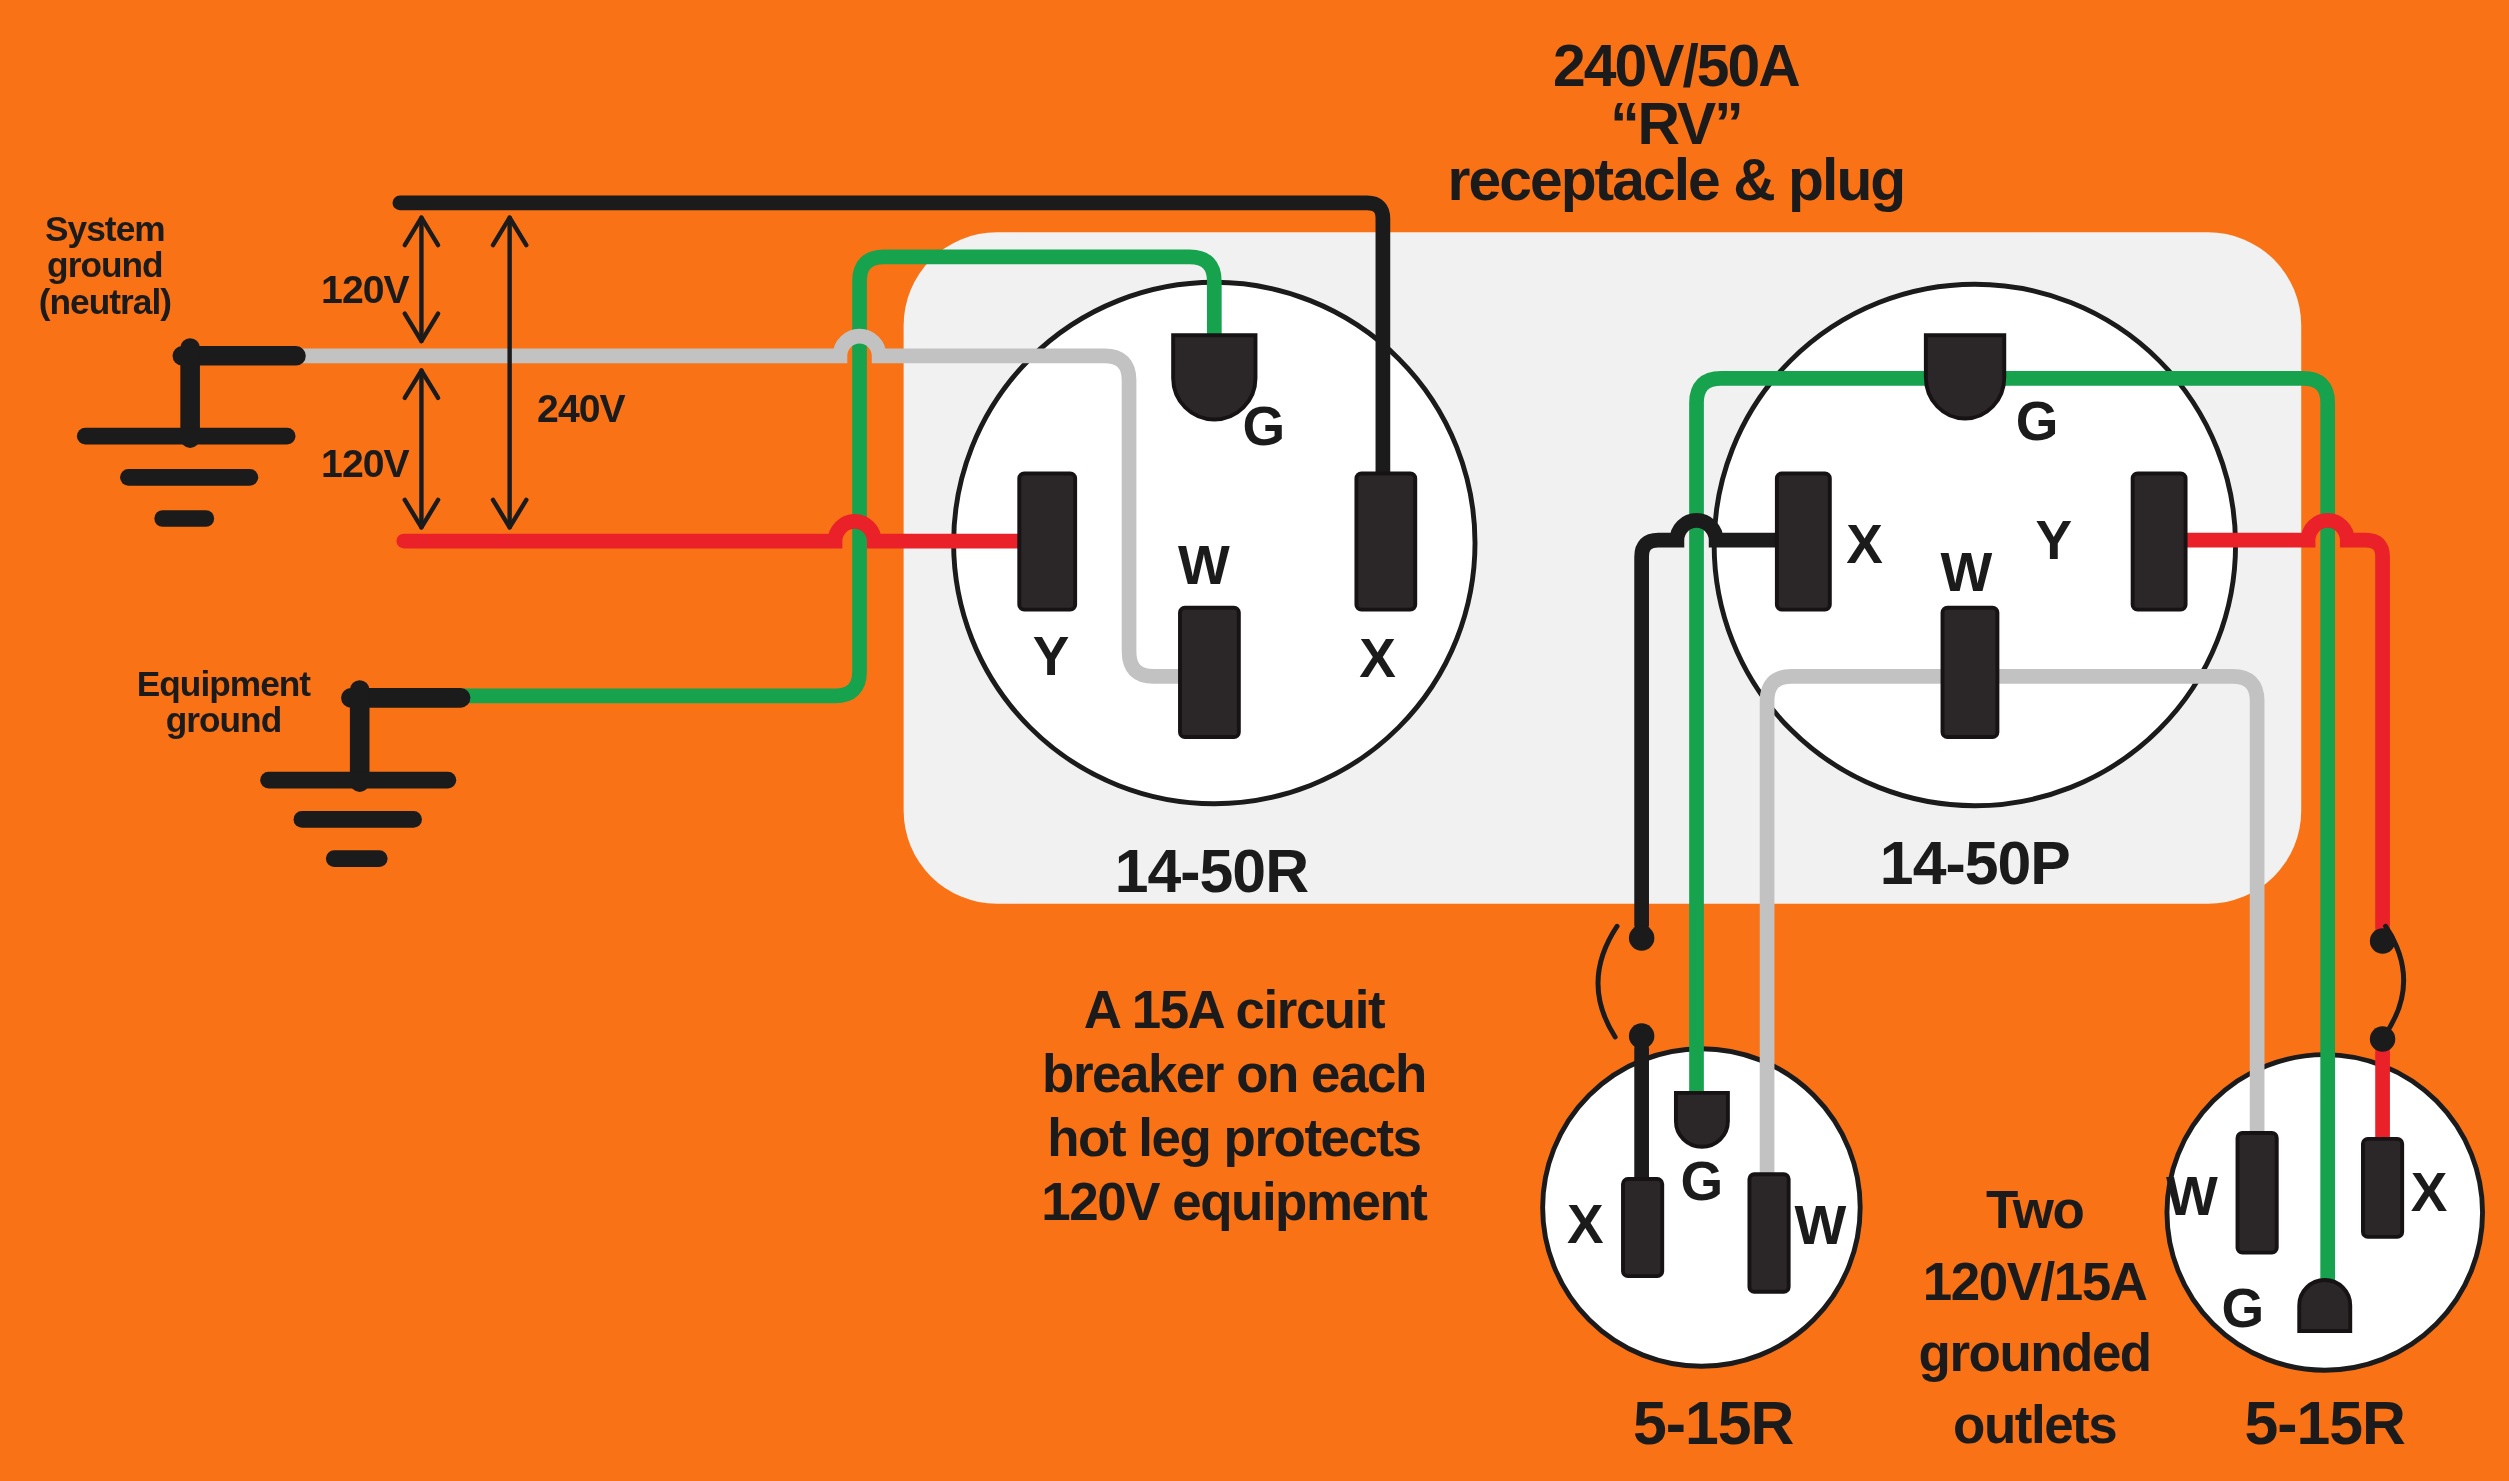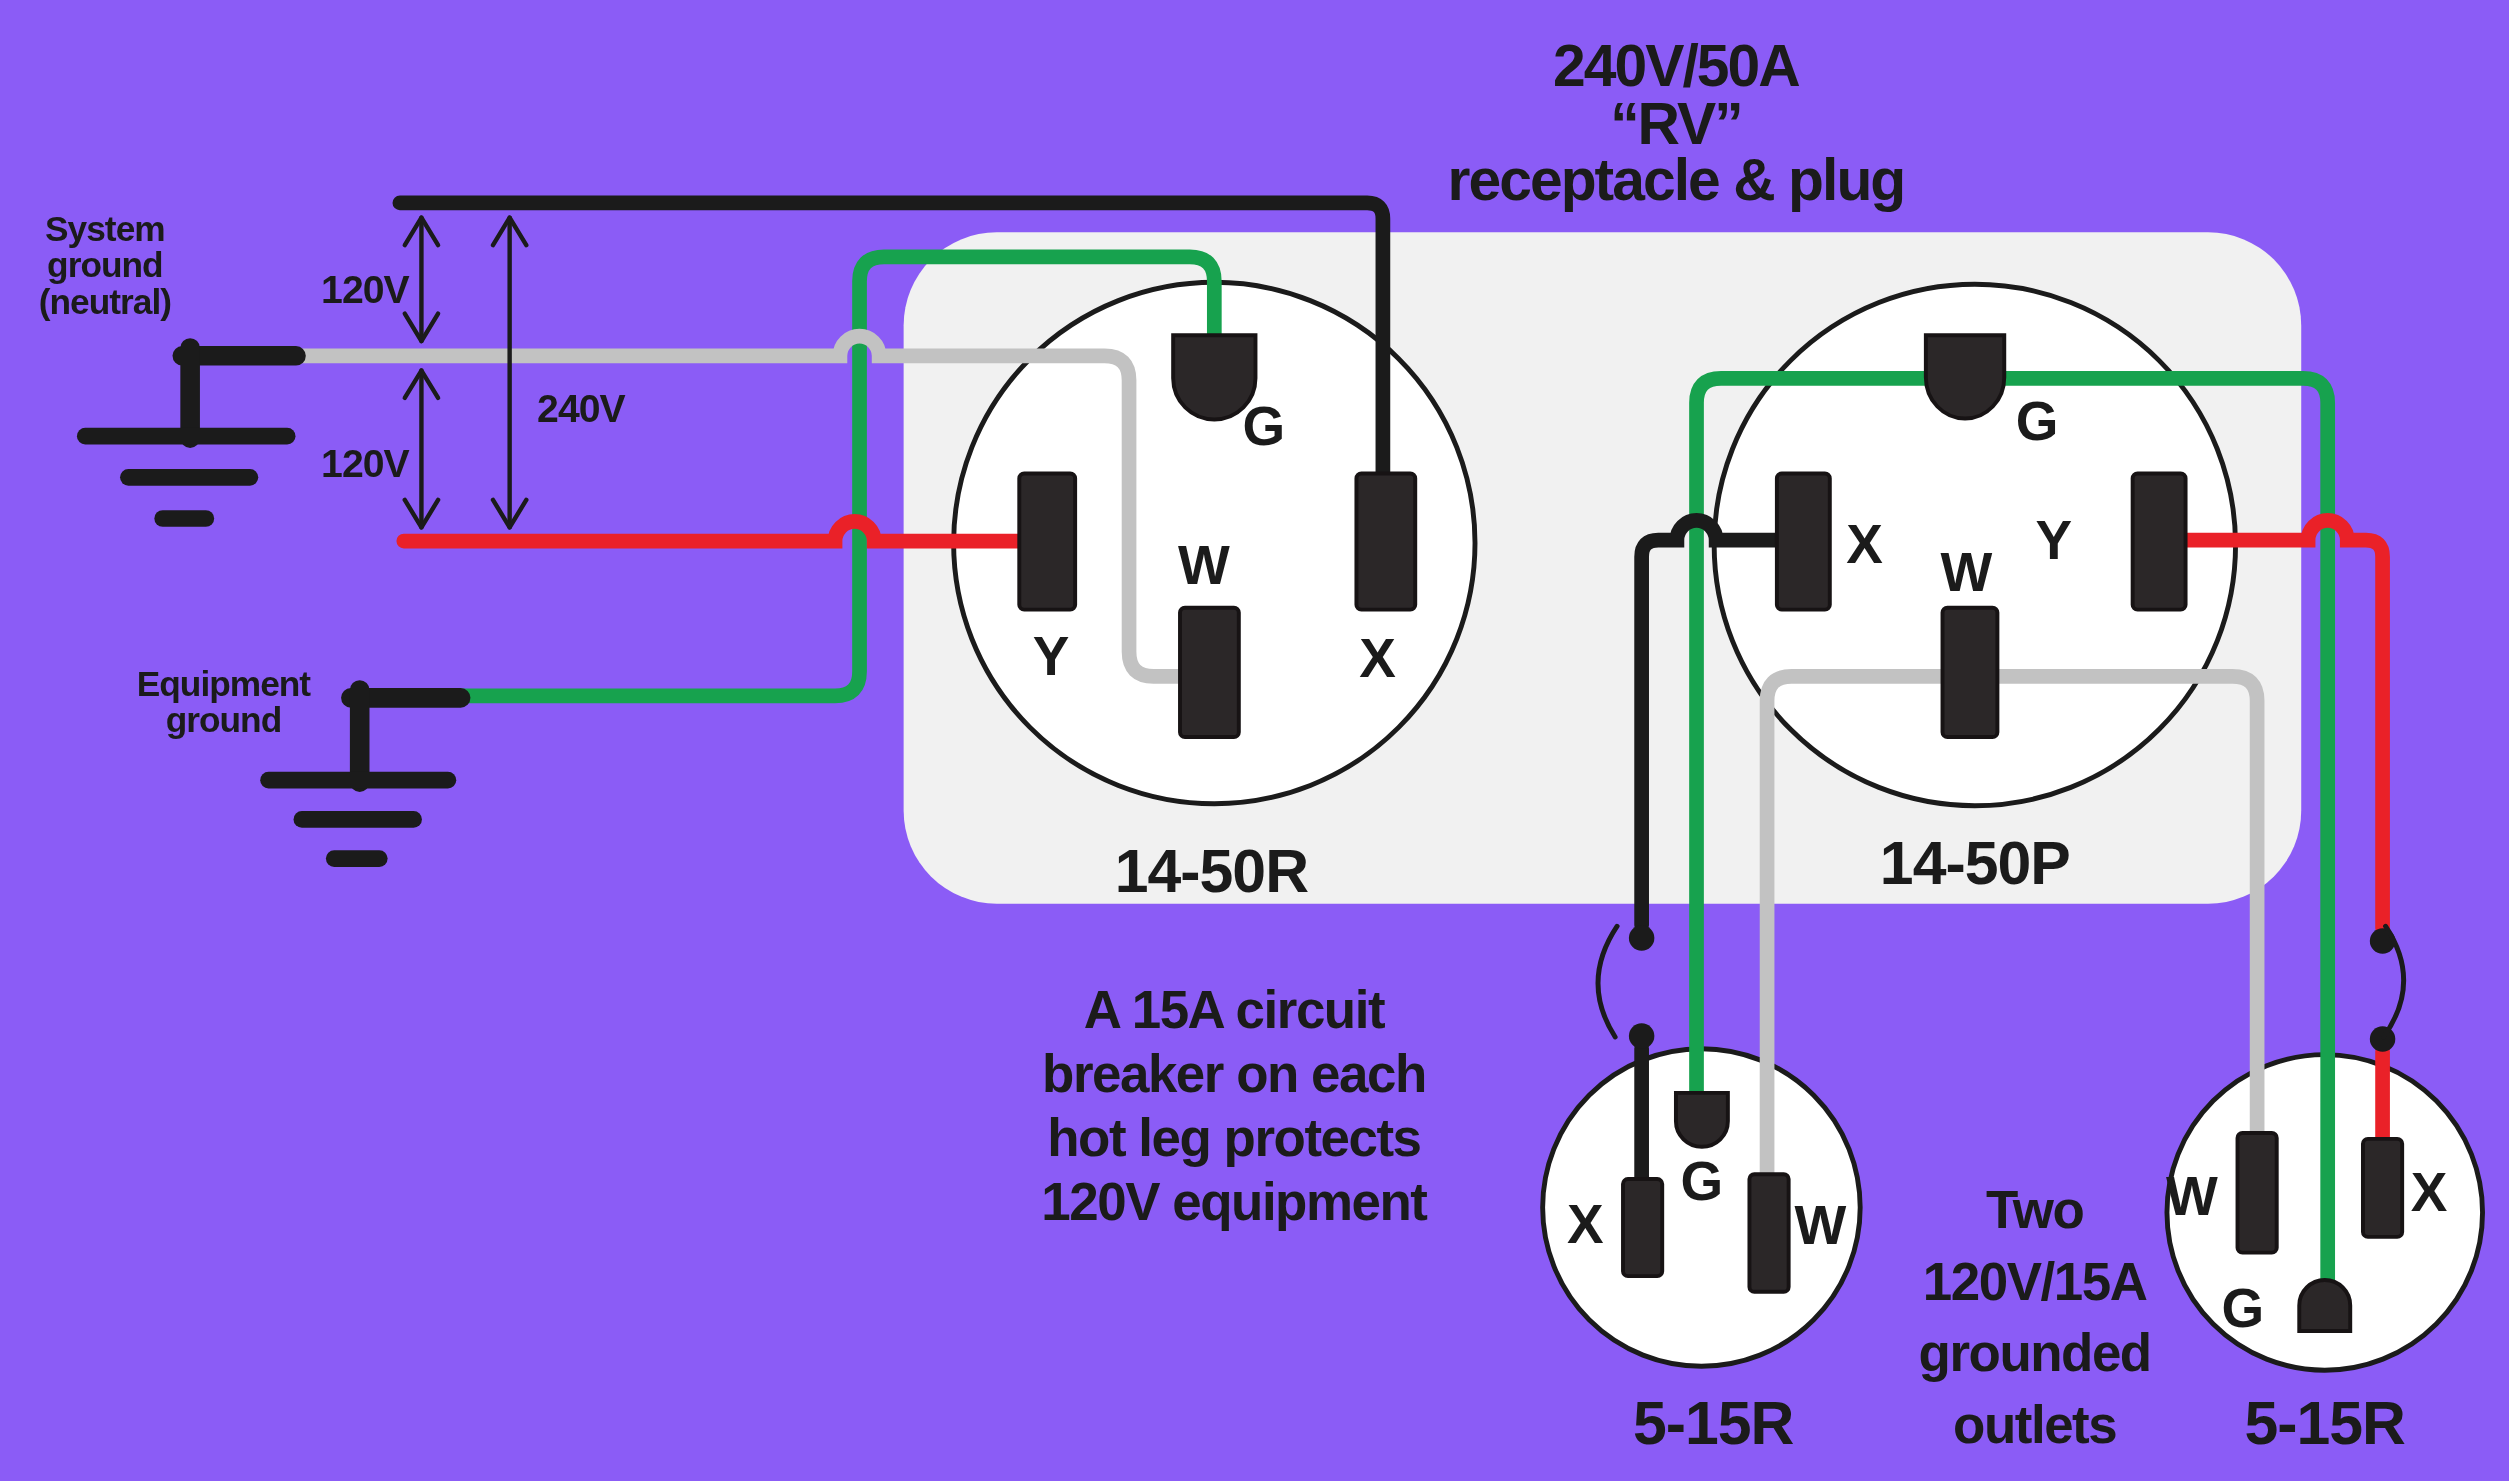--- a/index.html
+++ b/index.html
@@ -1,16 +1,16 @@
 <!DOCTYPE html>
 <html><head>
 <meta charset="utf-8">
 <style>
   html,body{margin:0;padding:0;background:#ffffff;}
-  .stage{width:2509px;height:1481px;position:relative;background:#8b5cf6;}
+  .stage{width:2509px;height:1481px;position:relative;background:#f97316;}
   svg{display:block;}
   text{font-family:"Liberation Sans", sans-serif;}
   .f-title{font-size:60px;font-weight:700;letter-spacing:-2px;}
   .f-small{font-size:36px;font-weight:600;letter-spacing:-1px;}
   .f-volt{font-size:40px;font-weight:600;letter-spacing:-1px;}
   .f-term{font-size:56px;font-weight:700;letter-spacing:-1px;}
   .f-name{font-size:62px;font-weight:700;letter-spacing:-1px;}
   .f-note{font-size:54px;font-weight:700;letter-spacing:-1.5px;}
   .anc-m{text-anchor:middle;}
   .anc-e{text-anchor:end;}

